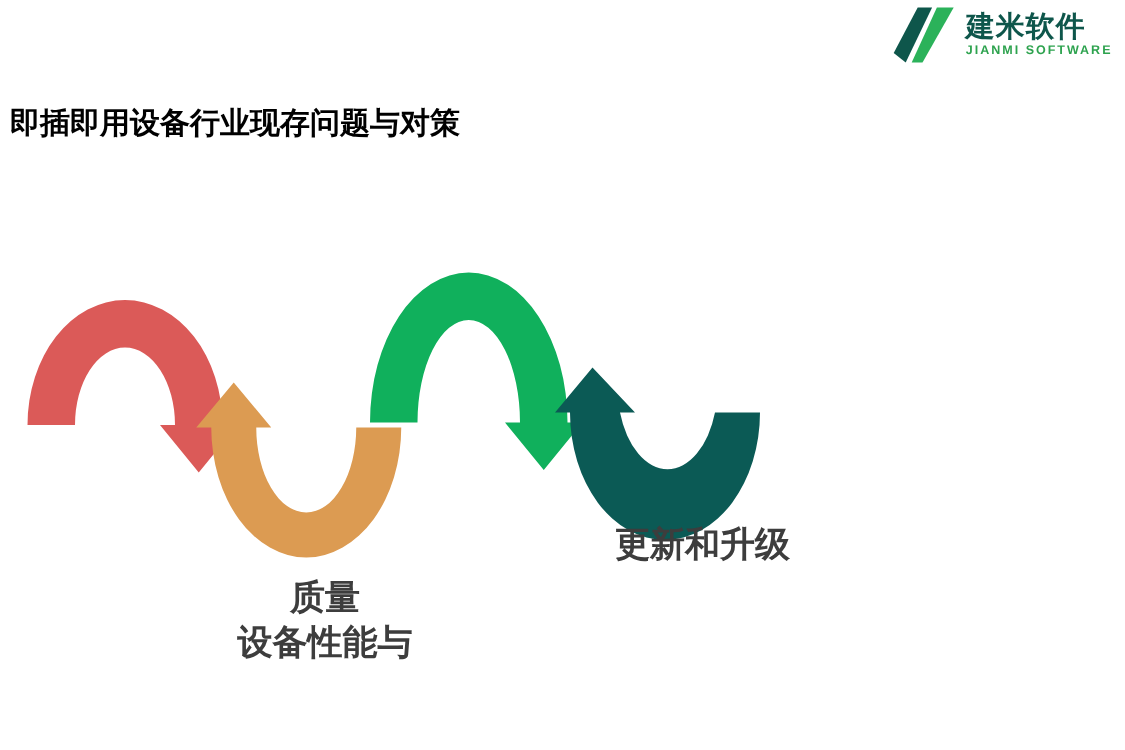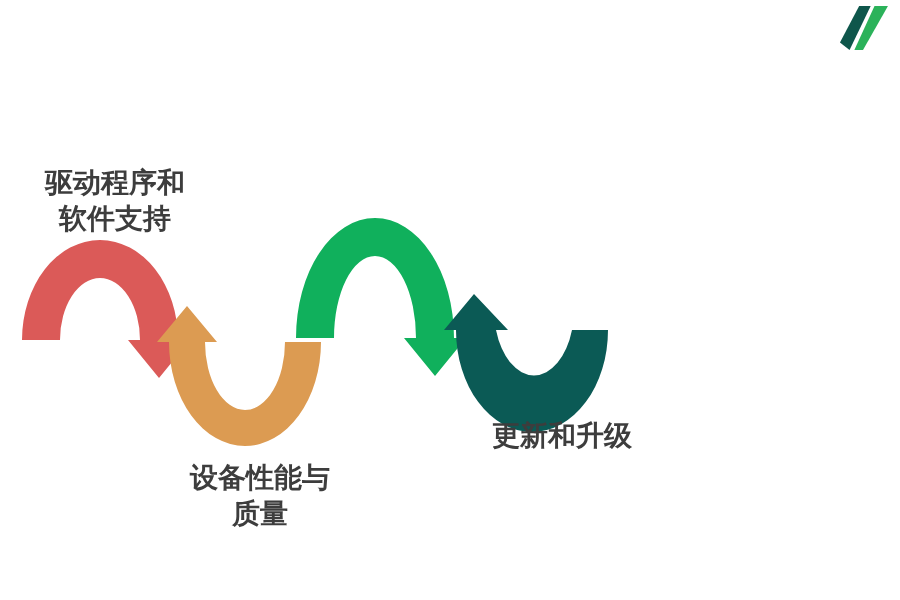--- a/index.html
+++ b/index.html
@@ -79,22 +79,27 @@
 </head>
 <body>
 
 <div class="stage">
 
   <div class="logo">
     <svg class="logo-icon" viewBox="0 0 56 50">
       <path d="M24,2 L36,2 L14,48 L4,40 Z" fill="#0e564b"></path>
       <path d="M40,2 L54,2 L28,48 L19,48 Z" fill="#2bb25a"></path>
     </svg>
+    <div class="logo-text">
+      <div class="logo-name">建米软件</div>
+      <div class="logo-sub">JIANMI SOFTWARE</div>
+    </div>
   </div>
 
+  <h1 class="page-title">即插即用设备行业现存问题与对策</h1>
 
   <svg class="wave-svg" viewBox="0 0 900 600">
 
     <path d="M 22 340
              A 78 100 0 0 1 178 340
              L 190 340 L 159 378 L 128 340 L 140 340
              A 40 62 0 0 0 60 340
              Z" fill="#db5a58"></path>
 
     <path d="M 321 342
@@ -109,28 +114,24 @@
              A 41 82 0 0 0 334 338
              Z" fill="#10b05c"></path>
 
     <path d="M 608 330
              A 76 102 0 0 1 456 330
              L 444 330 L 474 294 L 508 330 L 496 330
              A 40 66 0 0 0 572 330
              Z" fill="#0b5a55"></path>
   </svg>
 
-  <div class="arc-label lbl-driver">
-    <div>驱动程序和</div>
-    <div>软件支持</div>
-  </div>
 
 
   <div class="arc-label lbl-performance">
+    <div>质量</div>
     <div>设备性能与</div>
-    <div>质量</div>
   </div>
 
   <div class="arc-label lbl-update">
     <div>更新和升级</div>
   </div>
 
 </div>
 
 </body></html>

